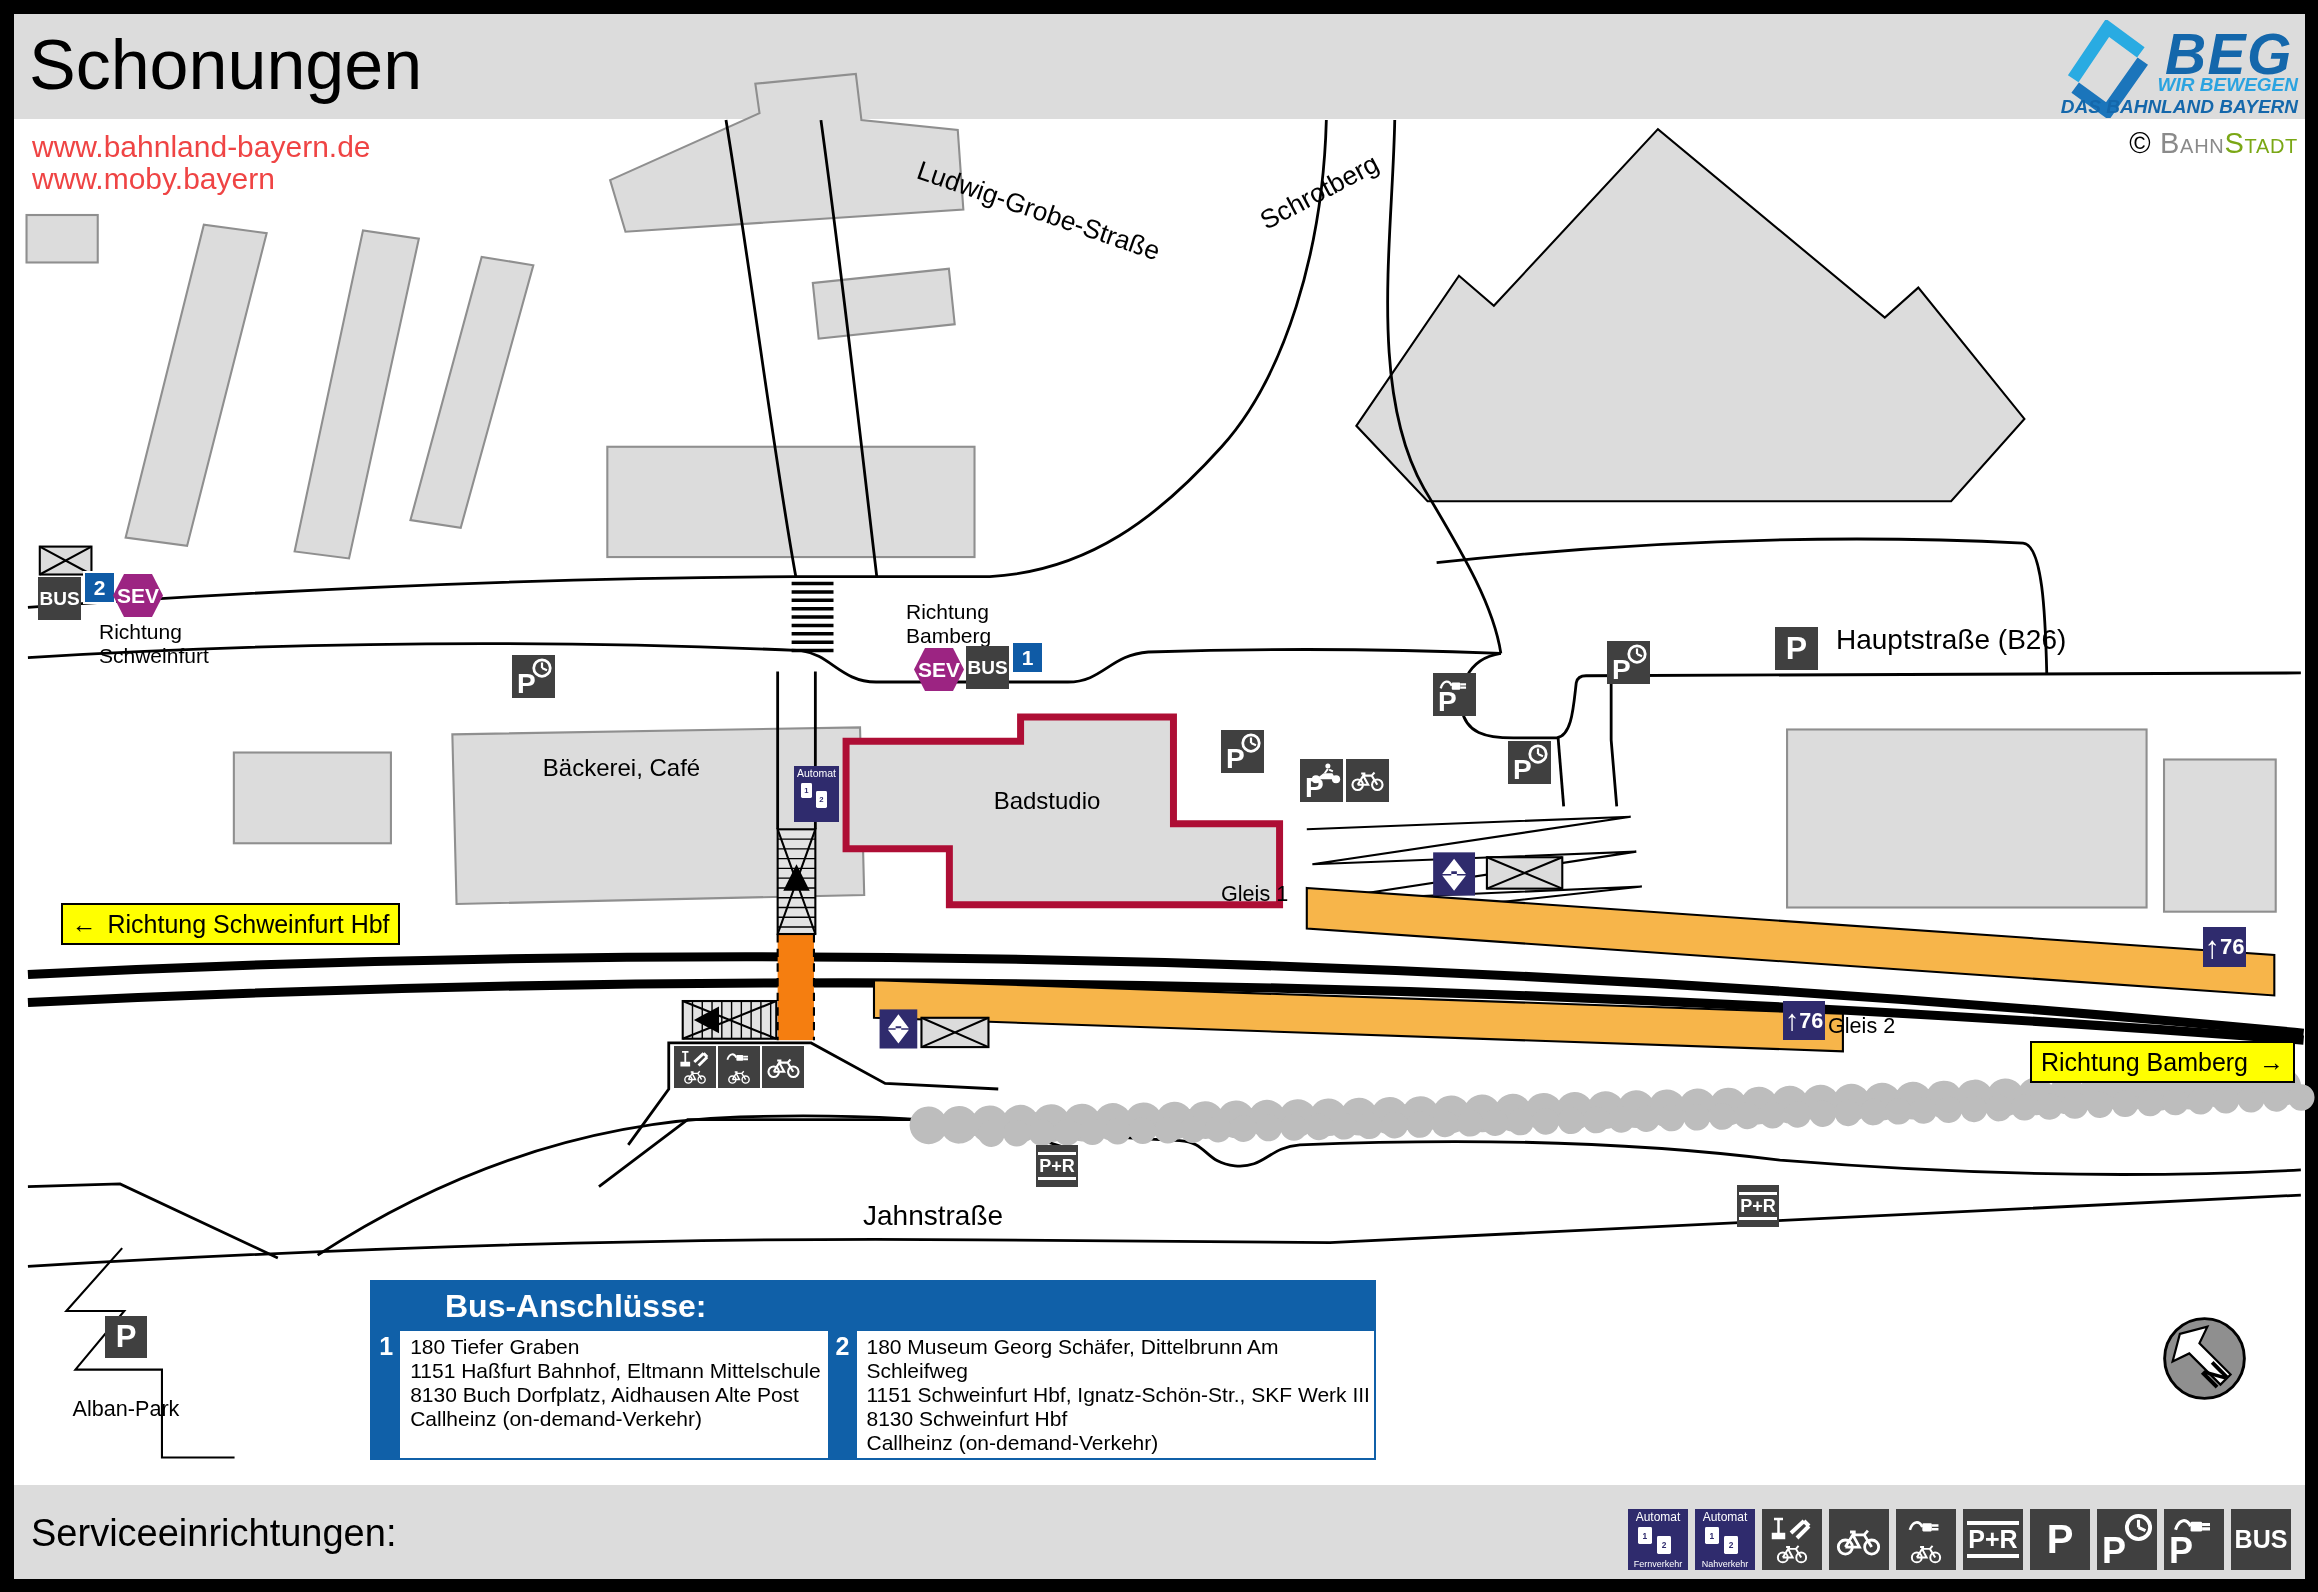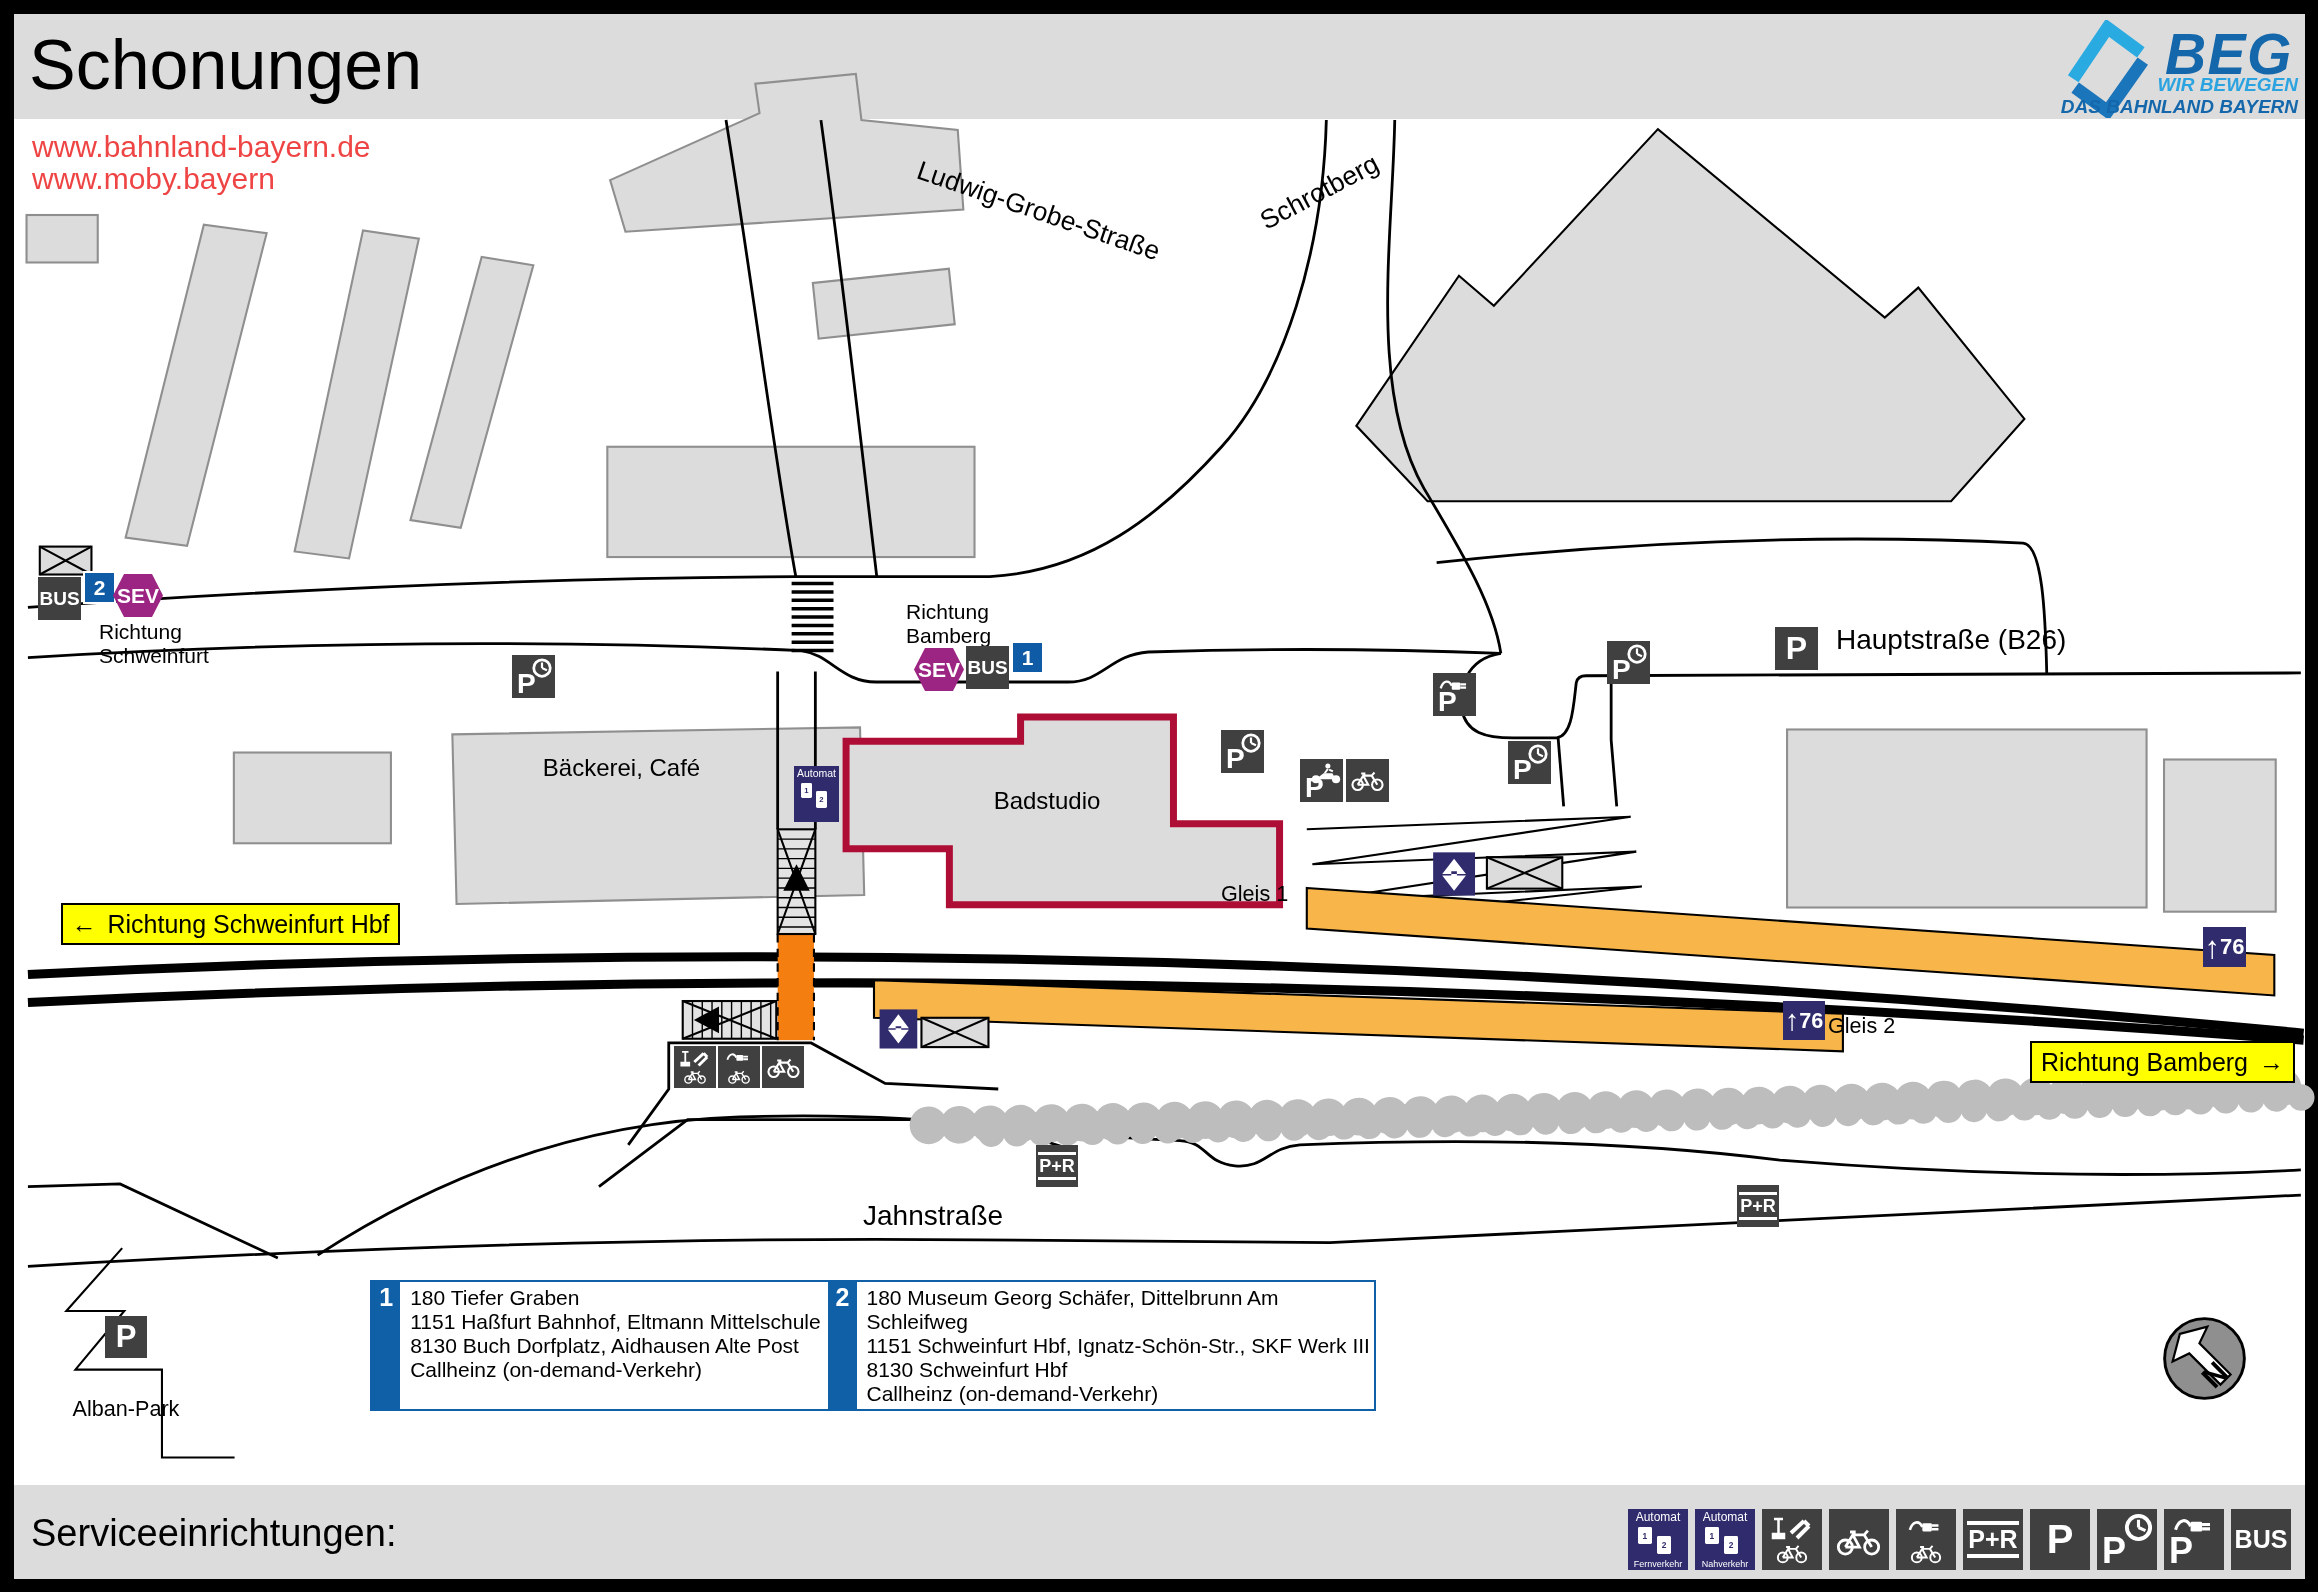--- a/index.html
+++ b/index.html
@@ -101,20 +101,24 @@
   <svg class="abs" style="left:2058px;top:19.5px" width="99" height="98" viewBox="0 0 100 100">
     <path d="M15,60 L50,8 L84,33" stroke="#29abe2" stroke-width="13" fill="none"></path>
     <path d="M86,42 L50,93 L17,69" stroke="#1b75bb" stroke-width="13" fill="none"></path>
   </svg>
   <div class="abs beg-name" style="left:2165px;top:21px">BEG</div>
   <div class="abs" style="left:1815px;top:74px;width:483px;text-align:right">
     <div class="tagline1">WIR BEWEGEN</div>
     <div class="tagline2">DAS BAHNLAND BAYERN</div>
   </div>
 
+  <div class="abs credit" style="left:1815px;top:127px;width:483px;text-align:right">
+    <span>©</span>
+    <span class="gray">Bahn</span><span class="green">Stadt</span>
+  </div>
 
   <div class="abs" style="left:32px;top:131px">
     <div class="link">www.bahnland-bayern.de</div>
     <div class="link">www.moby.bayern</div>
   </div>
 
   <svg class="abs" style="left:0;top:0" width="2319" height="1593" viewBox="0 0 3322 2282">
 
     <g fill="#dcdcdc" stroke="#8f8f8f" stroke-width="3">
       <rect x="38" y="308" width="102" height="68"></rect>
@@ -359,20 +363,21 @@
     <span style="margin-left:11px">→</span>
   </div>
 
   <svg class="abs" style="left:2161px;top:1315px" width="87" height="87" viewBox="0 0 120 120">
     <circle cx="60" cy="60" r="55" fill="#8f8f8f" stroke="#000" stroke-width="4"></circle>
     <polygon points="26,26 64,16 53,39 96,82 82,96 39,53 16,64" fill="#fff" stroke="#000" stroke-width="3"></polygon>
     <text x="62" y="100" font-size="42" font-weight="bold" fill="#000" transform="rotate(-45 72 88)">N</text>
   </svg>
 
   <div class="busbox" style="left:370px;top:1280px;width:1006px">
+    <div class="busbox-hdr">Bus-Anschlüsse:</div>
     <div class="busbox-body">
       <div class="busgroup" style="width:452px">
         <div class="busnum">1</div>
         <div class="buslines" style="width:423px">
           <div>180 Tiefer Graben</div>
           <div>1151 Haßfurt Bahnhof, Eltmann Mittelschule</div>
           <div>8130 Buch Dorfplatz, Aidhausen Alte Post</div>
           <div>Callheinz (on-demand-Verkehr)</div>
         </div>
       </div>

